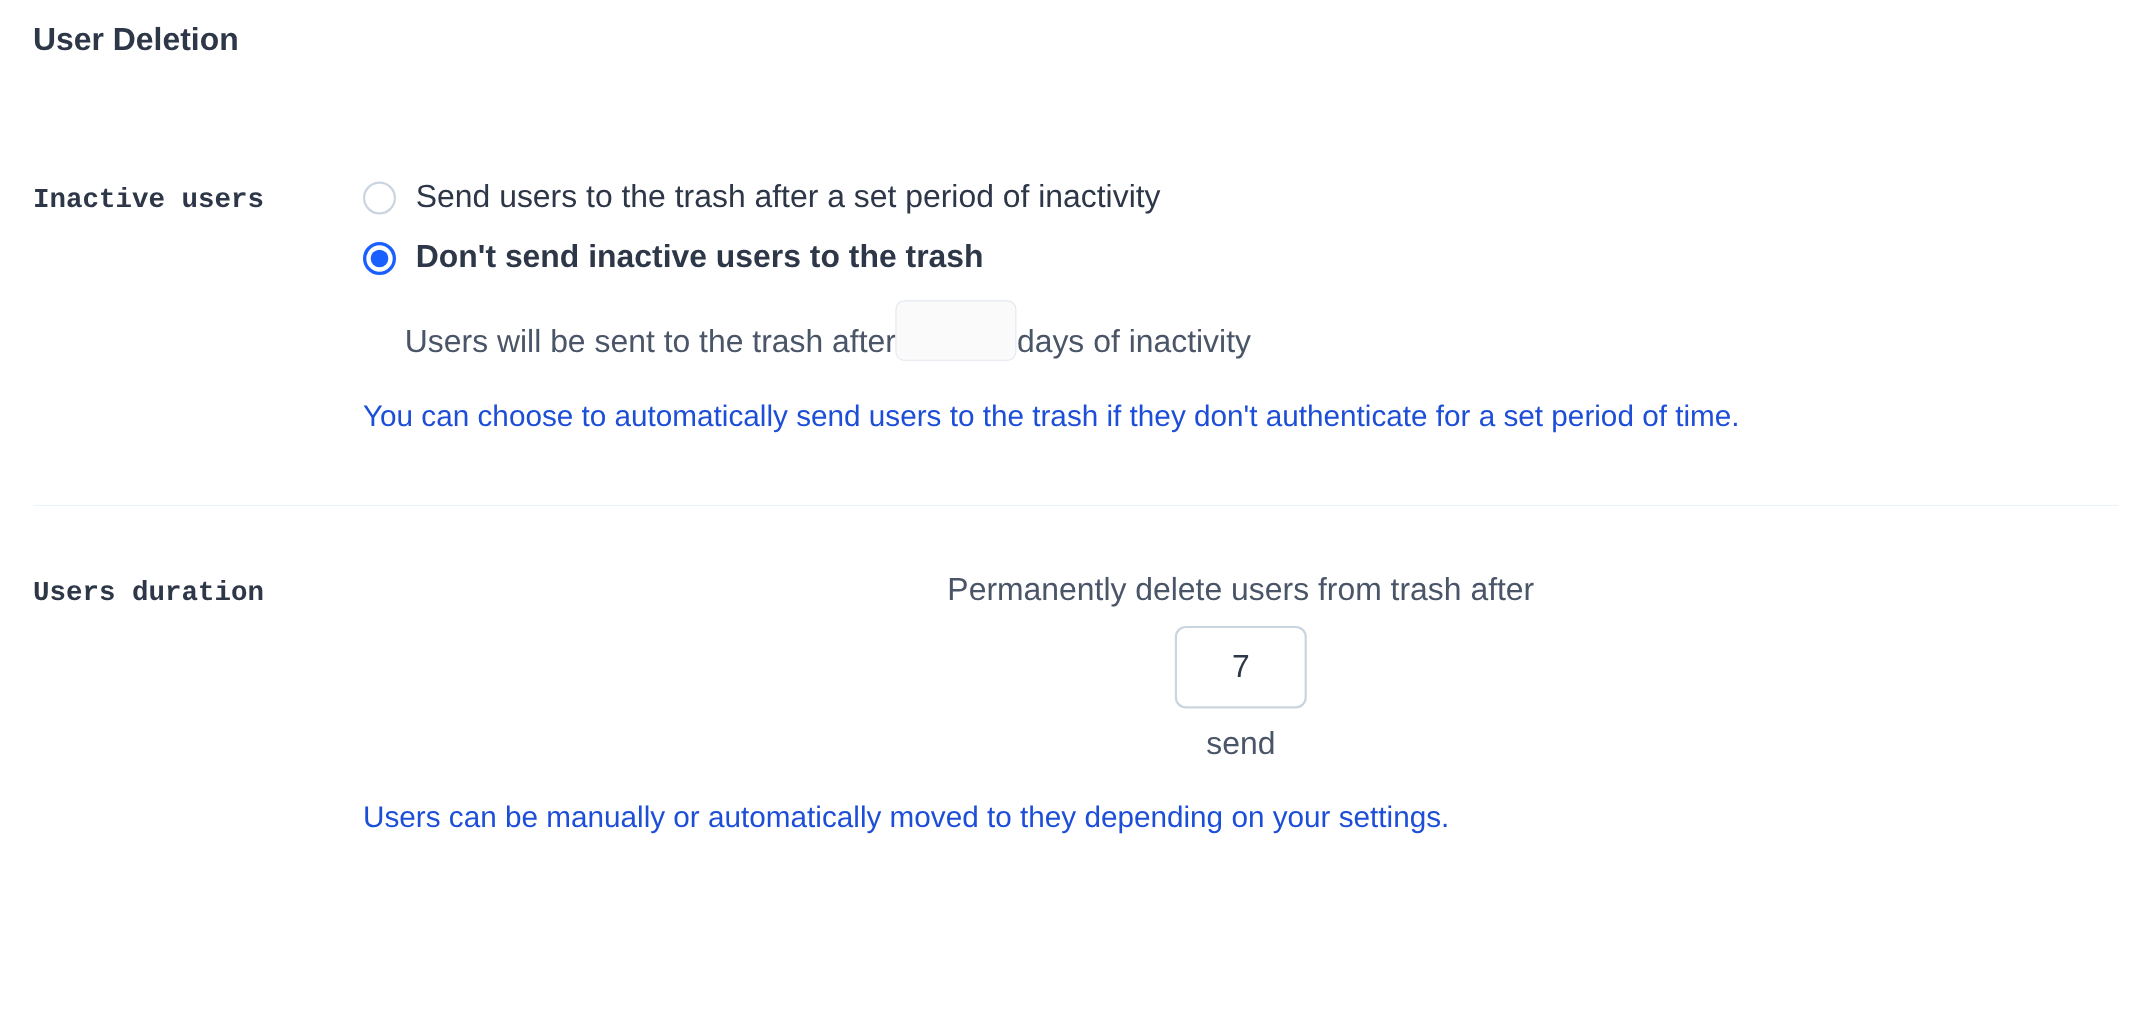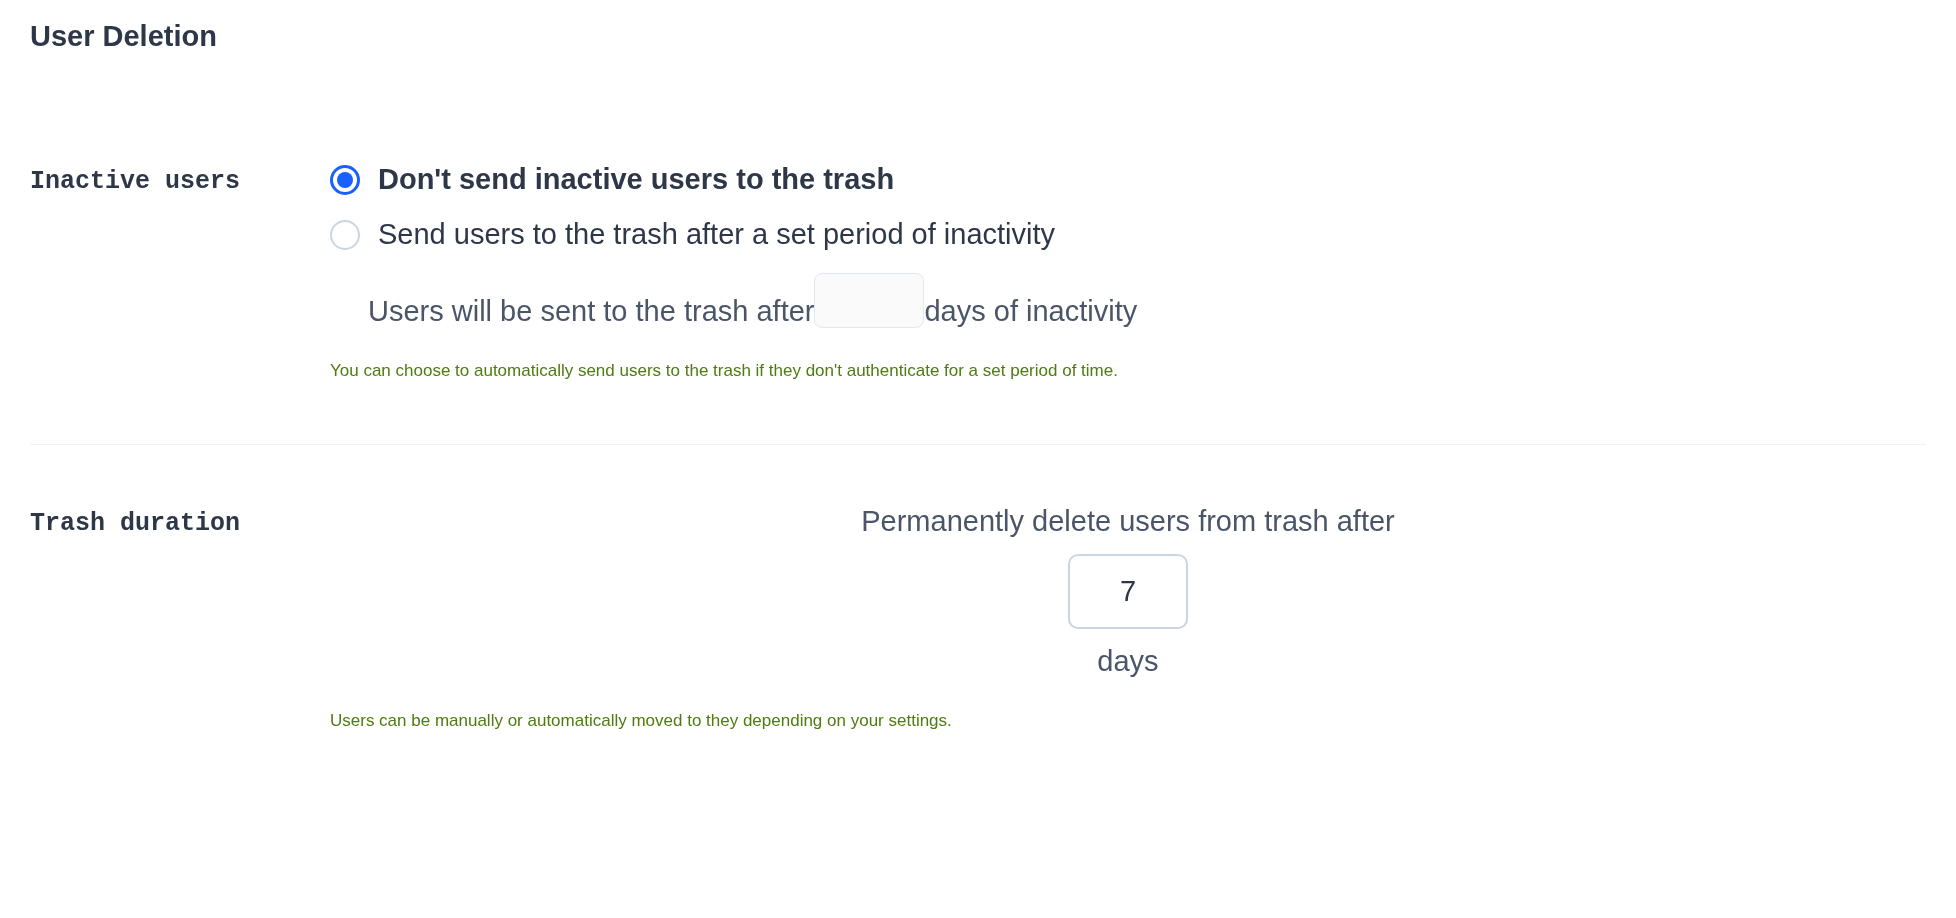--- a/index.html
+++ b/index.html
@@ -95,22 +95,22 @@
       width: 110px;
       height: 55px;
       border: 1px solid #e2e8f0;
       border-radius: 8px;
       background: #fafafa;
       font-size: 27px;
       padding: 0 12px;
       text-align: center;
     }
     .help-text {
-      font-size: 17px;
-      color: #4d7c0f;
+      font-size: 27px;
+      color: #1d4ed8;
       margin-top: 30px;
       line-height: 1.5;
     }
     .divider {
       border: none;
       border-top: 1px solid #edf2f7;
       margin: 40px 0 60px 0;
     }
     .trash-row {
       display: flex;
@@ -135,47 +135,47 @@
 <body>
 
 <h1 class="page-title">User Deletion</h1>
 
 <div class="settings-section">
   <div class="section-label">Inactive users</div>
   <div class="section-content">
 
     <div class="radio-option">
       <div class="radio-input">
-        <span class="radio-circle checked"></span>
+        <span class="radio-circle"></span>
       </div>
-      <span class="radio-label selected">Don't send inactive users to the trash</span>
+      <span class="radio-label">Send users to the trash after a set period of inactivity</span>
     </div>
 
     <div class="radio-option">
       <div class="radio-input">
-        <span class="radio-circle"></span>
+        <span class="radio-circle checked"></span>
       </div>
-      <span class="radio-label">Send users to the trash after a set period of inactivity</span>
+      <span class="radio-label selected">Don't send inactive users to the trash</span>
     </div>
 
     <div class="inline-setting">
       <span>Users will be sent to the trash after</span>
       <input type="text" class="small-input" value="" style="">
       <span>days of inactivity</span>
     </div>
 
     <p class="help-text">You can choose to automatically send users to the trash if they don't authenticate for a set period of time.</p>
   </div>
 </div>
 
 <hr class="divider">
 
 <div class="settings-section">
-  <div class="section-label">Trash duration</div>
+  <div class="section-label">Users duration</div>
   <div class="section-content">
     <div class="trash-row">
       <span>Permanently delete users from trash after</span>
       <input type="text" class="trash-input" value="7" style="">
-      <span>days</span>
+      <span>send</span>
     </div>
     <p class="help-text">Users can be manually or automatically moved to they depending on your settings.</p>
   </div>
 </div>
 
 </body></html>

